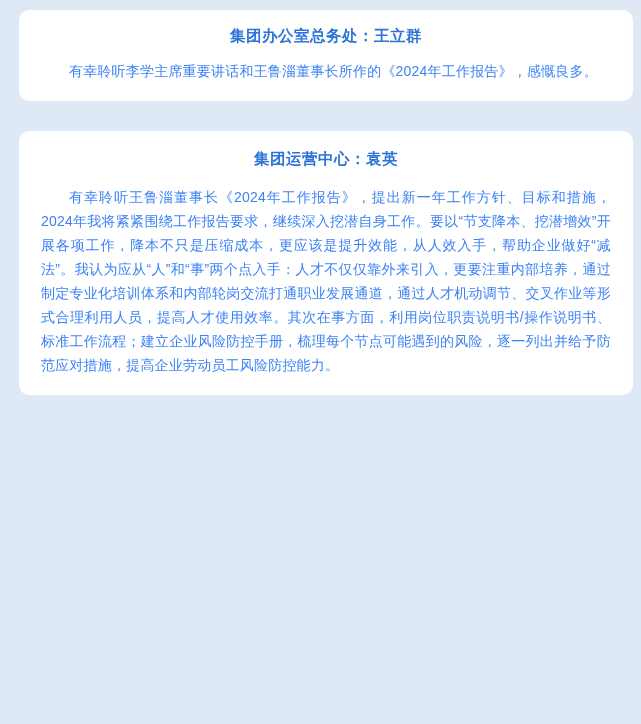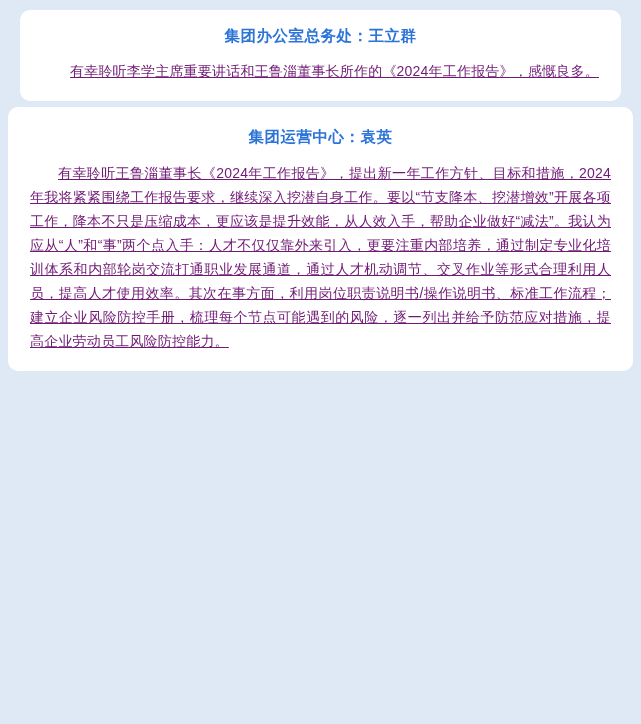--- a/index.html
+++ b/index.html
@@ -9,26 +9,25 @@
   body {
     width: 641px;
     min-height: 724px;
     background: #dfe9f6;
     font-family: "Liberation Sans", sans-serif;
   }
   .page {
     width: 641px;
     min-height: 724px;
     box-sizing: border-box;
-    padding: 10px 8px 12px 8px;
+    padding: 10px 8px 12px 19px;
     background: #dfe9f6;
     display: flex;
     flex-direction: column;
-    gap: 6px;
-    align-items: center;
+    gap: 30px;
   }
   .card {
     background: #ffffff;
     border-radius: 10px;
     box-sizing: border-box;
     padding: 0 0 16px 0;
     overflow: hidden;
   }
   .card-title {
     text-align: center;
@@ -38,29 +37,29 @@
     letter-spacing: 0.5px;
     padding: 14px 10px 4px 10px;
     line-height: 1.5;
   }
   .card-body {
     padding: 8px 22px 0 22px;
   }
   .para {
     font-size: 14px;
     line-height: 1.72;
-    color: #701a75;
+    color: #3b82f6;
     text-align: justify;
     text-indent: 2em;
     margin: 0 0 2px 0;
     letter-spacing: 0.2px;
-    text-decoration: underline;
   }
   .card.second .card-title {
     padding-top: 18px;
+    font-family: Liberation Mono, monospace;
   }
 </style>
 </head>
 <body>
 
 <div class="page">
 
   <div class="card first">
     <div class="card-title">集团办公室总务处：王立群</div>
     <div class="card-body">

